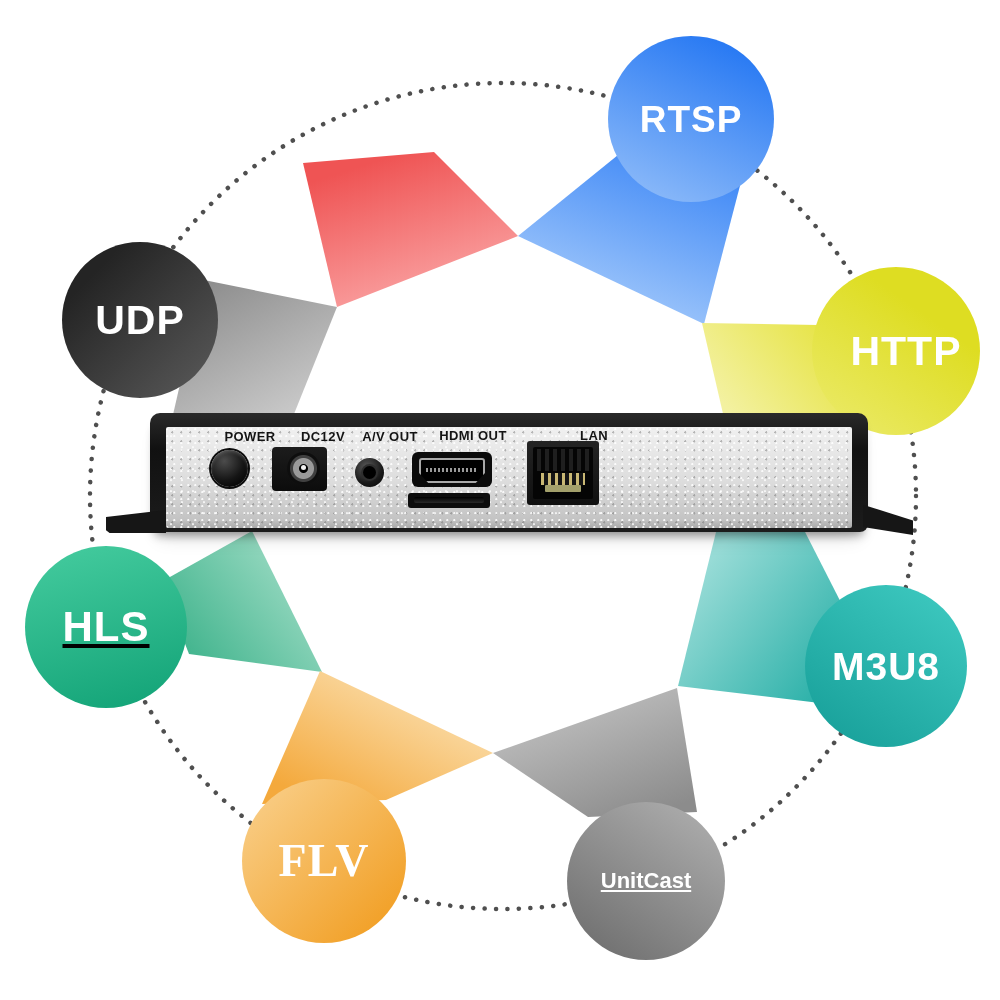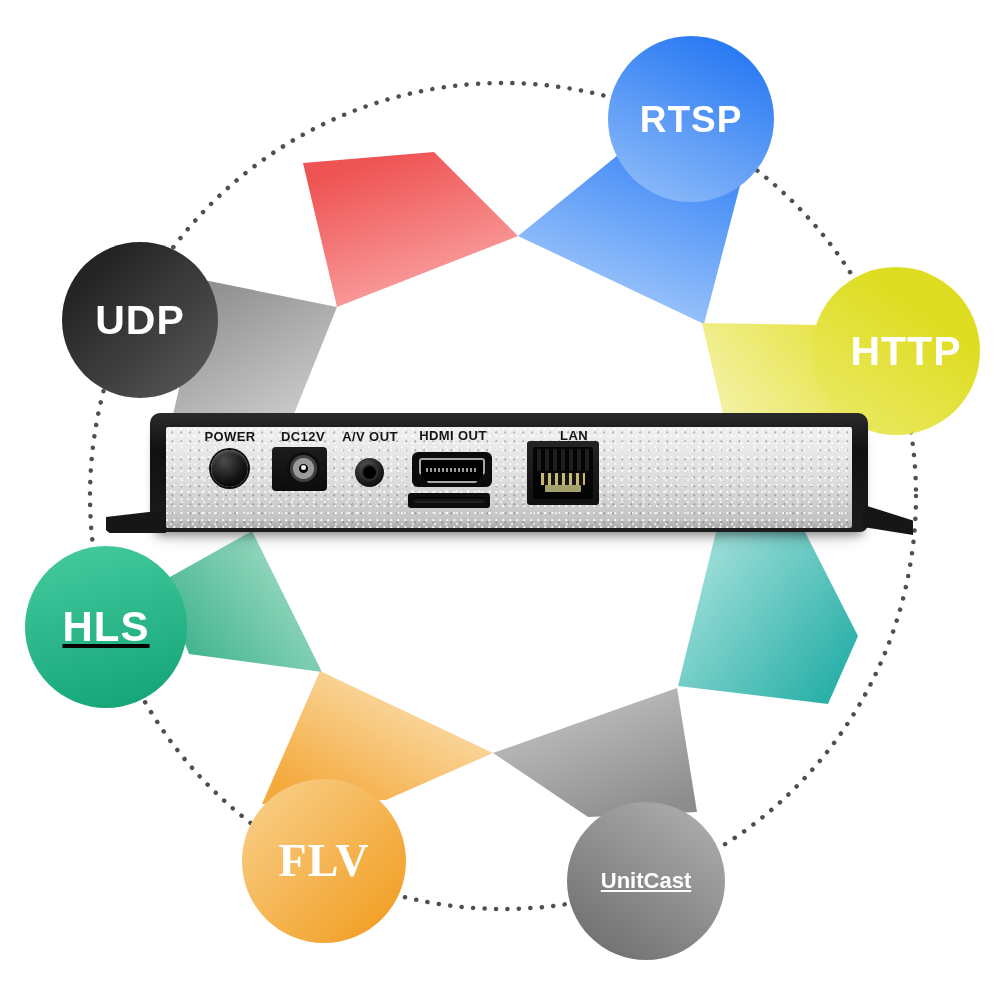--- a/index.html
+++ b/index.html
@@ -39,21 +39,21 @@
               radial-gradient(circle at 70% 60%, rgba(110,110,110,.45) 0 .9px, transparent 1.3px),
               radial-gradient(circle at 45% 85%, rgba(255,255,255,.75) 0 .9px, transparent 1.3px),
               linear-gradient(180deg,#f0f0f0,#dcdcdc 55%,#c3c3c3 92%,#a9a9a9);
             background-size:7px 7px, 9px 9px, 11px 11px, 100% 100%;}
   #flange-left{left:1px;top:105px;width:60px;height:23px;background:#161616;
                clip-path:polygon(0 30%,100% 0%,100% 100%,6% 100%,0 88%);}
   #flange-right{left:758px;top:97px;width:50px;height:33px;background:#161616;
                 clip-path:polygon(0 8%,100% 56%,100% 100%,0 76%);}
 
   .port-label{position:absolute;transform:translateX(-50%);color:#141414;font-size:13px;font-weight:600;
-              letter-spacing:.4px;white-space:nowrap;}
+              letter-spacing:.4px;white-space:nowrap;margin-left:20px;}
   #lbl-power{left:125px;top:24px;} #lbl-dc{left:198px;top:24px;} #lbl-av{left:265px;top:24px;}
   #lbl-hdmi{left:348px;top:23px;} #lbl-lan{left:461px;top:23px;padding-left:16px;}
 
   #power-btn{left:106px;top:45px;width:37px;height:37px;border-radius:50%;
              background:radial-gradient(circle at 36% 30%,#4c4c4c,#151515 55%,#000 90%);
              box-shadow:0 0 0 2px #0c0c0c, inset 0 2px 3px rgba(255,255,255,.18);}
   #dc-jack{left:167px;top:42px;width:55px;height:44px;background:linear-gradient(180deg,#1c1c1c,#0c0c0c);border-radius:4px;}
   #dc-ring{left:15px;top:5px;width:33px;height:33px;border-radius:50%;
            background:radial-gradient(circle,#000 0 4px,#9a9a9a 5px 10px,#404040 11px 13px,#0e0e0e 14px);}
   #dc-glint{left:29px;top:18px;width:5px;height:5px;border-radius:50%;background:#f2f2f2;}
@@ -133,20 +133,23 @@
   </div>
   <div class="pcircle" id="c-rtsp">
     <span>RTSP</span>
   </div>
   <div class="pcircle" id="c-http">
     <span>HTTP</span>
   </div>
   <div class="pcircle" id="c-hls">
     <span>HLS</span>
   </div>
+  <div class="pcircle" id="c-m3u8">
+    <span>M3U8</span>
+  </div>
   <div class="pcircle" id="c-flv">
     <span>FLV</span>
   </div>
   <div class="pcircle" id="c-unitcast">
     <span>UnitCast</span>
   </div>
 
   <div id="device">
     <div class="dev-abs" id="dev-frame"></div>
     <div class="dev-abs" id="dev-face"></div>

